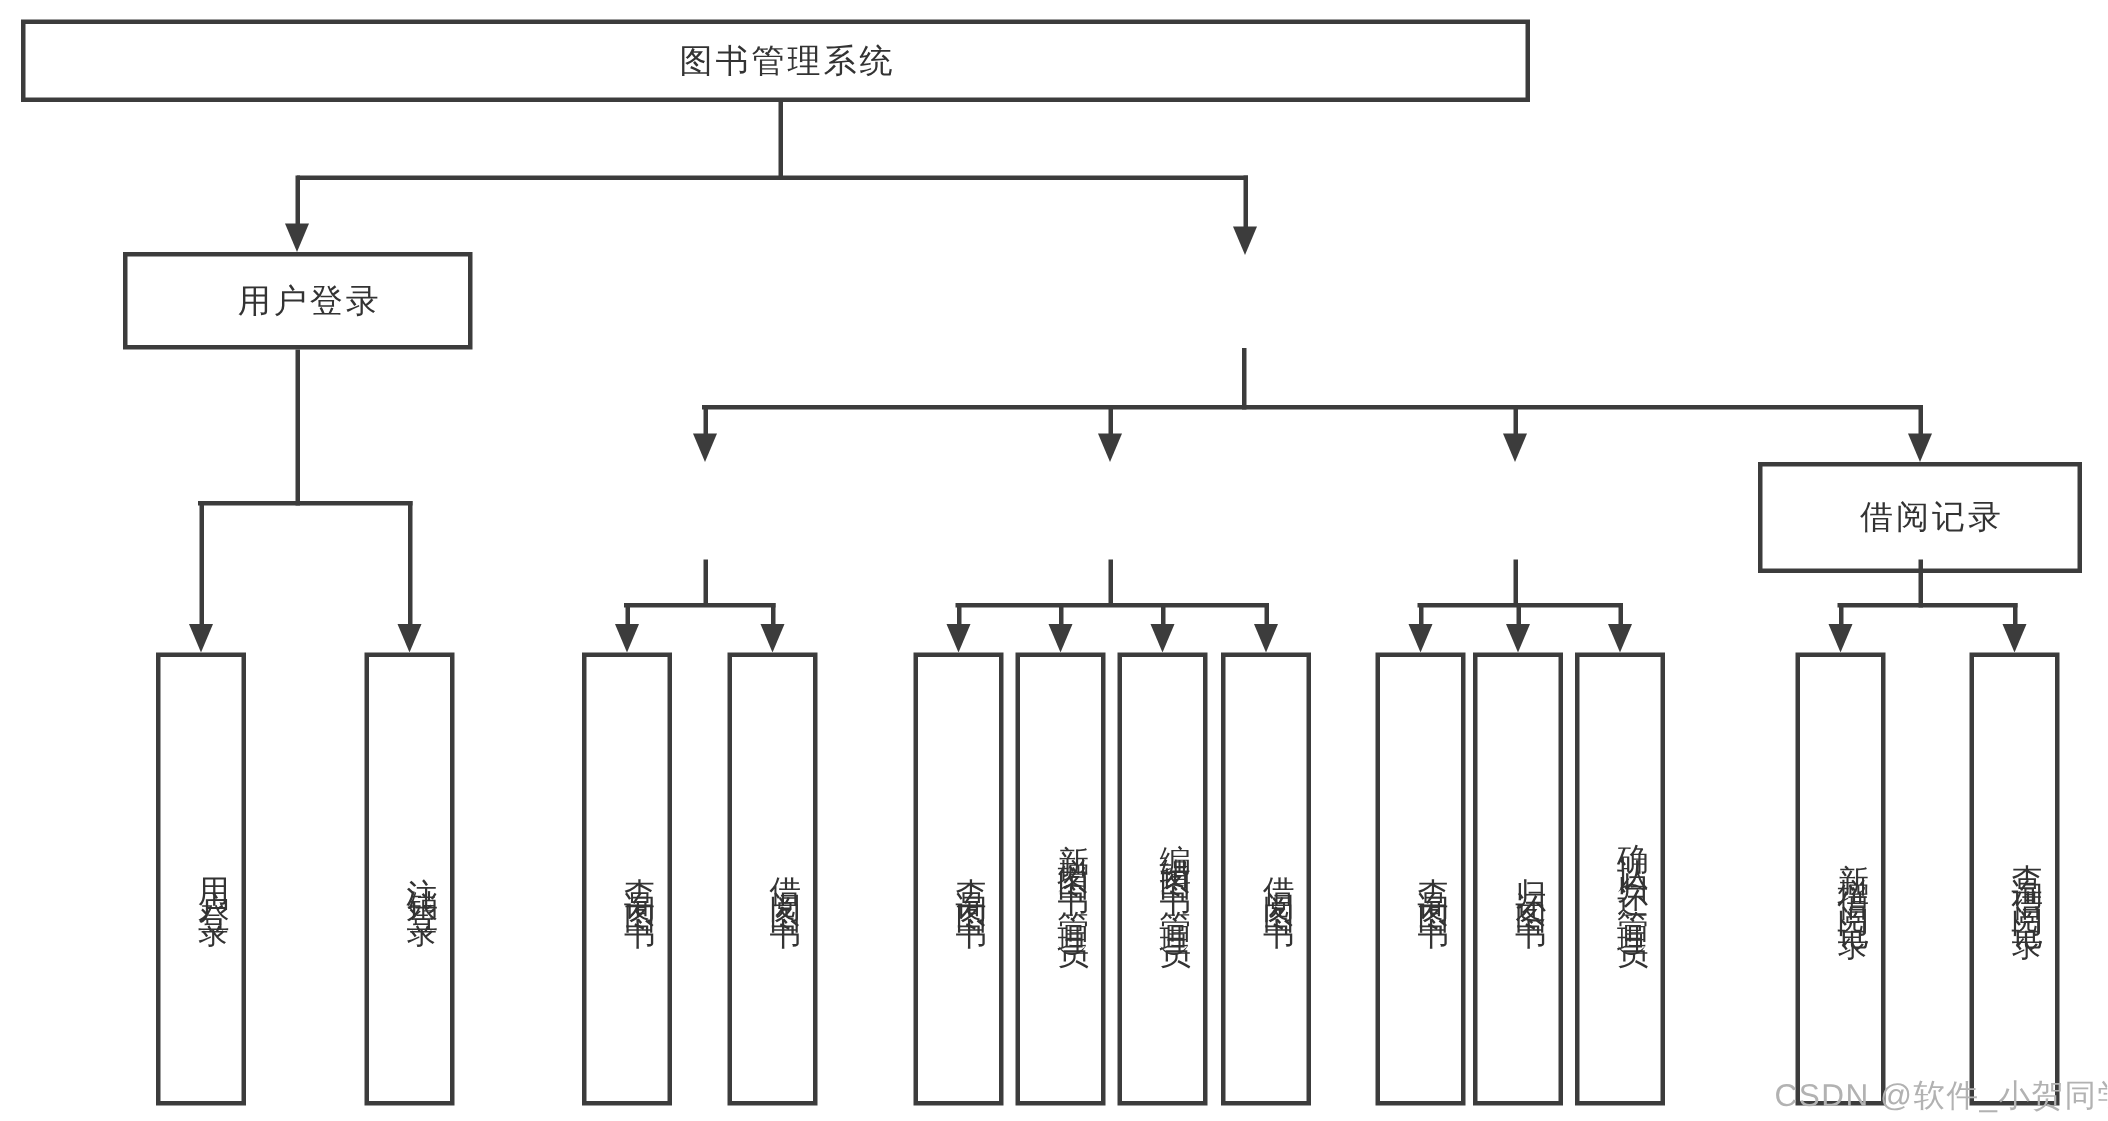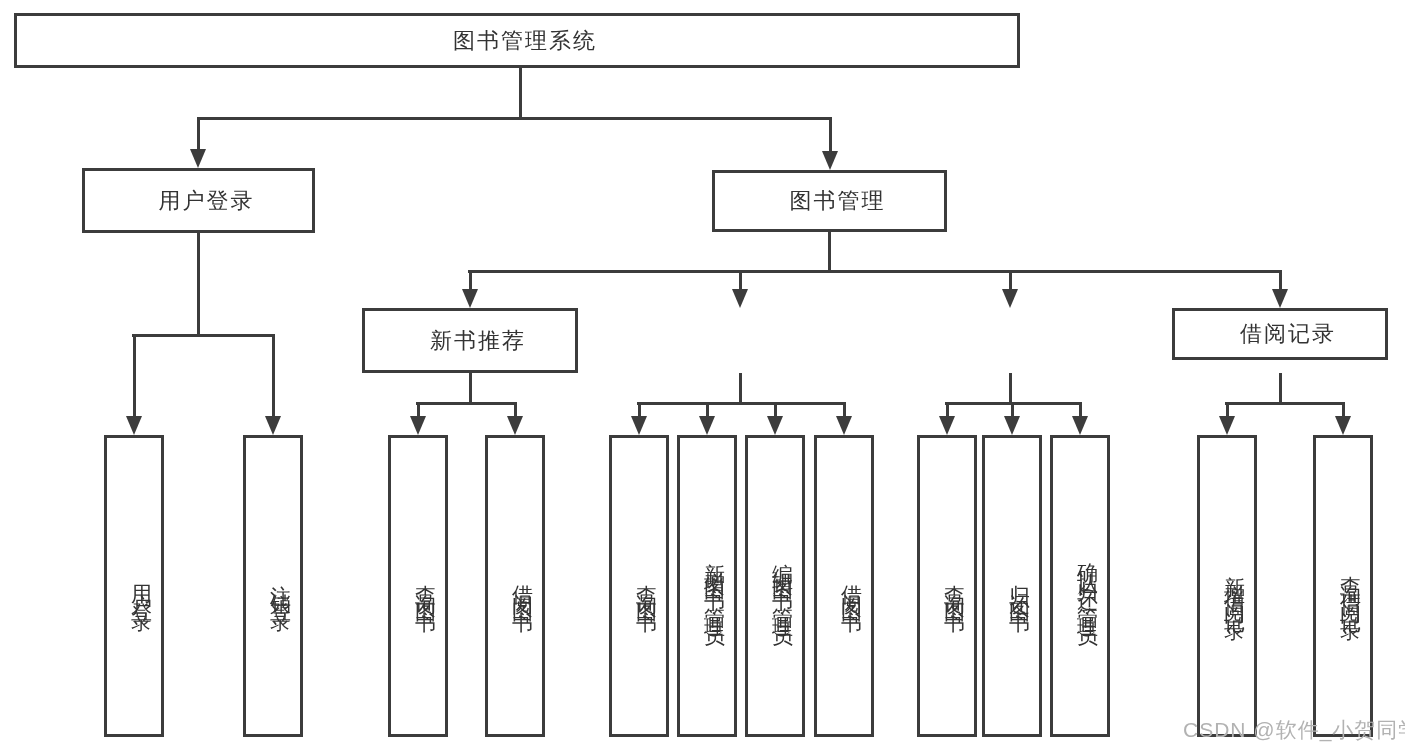--- a/index.html
+++ b/index.html
@@ -70,46 +70,40 @@
   <div class="vline" style="left:519px;top:68px;height:50px;"></div>
   <div class="hline" style="left:198px;top:117px;width:634px;"></div>
   <div class="vline" style="left:197px;top:117px;height:34px;"></div>
   <div class="arrow" style="left:190px;top:149px;"></div>
   <div class="vline" style="left:829px;top:117px;height:36px;"></div>
   <div class="arrow" style="left:822px;top:151px;"></div>
 
   <div class="box" style="left:82px;top:168px;width:233px;height:65px;">
     <span class="hlabel">用户登录</span>
   </div>
-  <div class="box" style="left:712px;top:170px;width:235px;height:62px;">
-    <span class="hlabel">图书管理</span>
-  </div>
 
   <div class="vline" style="left:197px;top:233px;height:104px;"></div>
   <div class="hline" style="left:132px;top:334px;width:143px;"></div>
   <div class="vline" style="left:133px;top:334px;height:83px;"></div>
   <div class="arrow" style="left:126px;top:416px;"></div>
   <div class="vline" style="left:272px;top:334px;height:83px;"></div>
   <div class="arrow" style="left:265px;top:416px;"></div>
 
   <div class="vline" style="left:828px;top:232px;height:41px;"></div>
   <div class="hline" style="left:468px;top:270px;width:814px;"></div>
   <div class="vline" style="left:469px;top:270px;height:21px;"></div>
   <div class="arrow" style="left:462px;top:289px;"></div>
   <div class="vline" style="left:739px;top:270px;height:21px;"></div>
   <div class="arrow" style="left:732px;top:289px;"></div>
   <div class="vline" style="left:1009px;top:270px;height:21px;"></div>
   <div class="arrow" style="left:1002px;top:289px;"></div>
   <div class="vline" style="left:1279px;top:270px;height:21px;"></div>
   <div class="arrow" style="left:1272px;top:289px;"></div>
 
-  <div class="box" style="left:362px;top:308px;width:216px;height:65px;">
-    <span class="hlabel">新书推荐</span>
-  </div>
-  <div class="box" style="left:1172px;top:308px;width:216px;height:52px;">
+  <div class="box" style="left:1172px;top:308px;width:216px;height:74px;">
     <span class="hlabel">借阅记录</span>
   </div>
 
   <div class="vline" style="left:469px;top:373px;height:31px;"></div>
   <div class="hline" style="left:416px;top:402px;width:101px;"></div>
   <div class="vline" style="left:417px;top:402px;height:16px;"></div>
   <div class="arrow" style="left:410px;top:416px;"></div>
   <div class="vline" style="left:514px;top:402px;height:16px;"></div>
   <div class="arrow" style="left:507px;top:416px;"></div>
 

